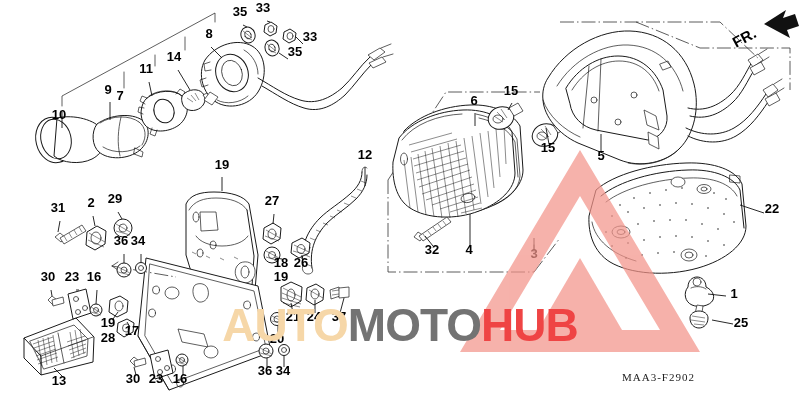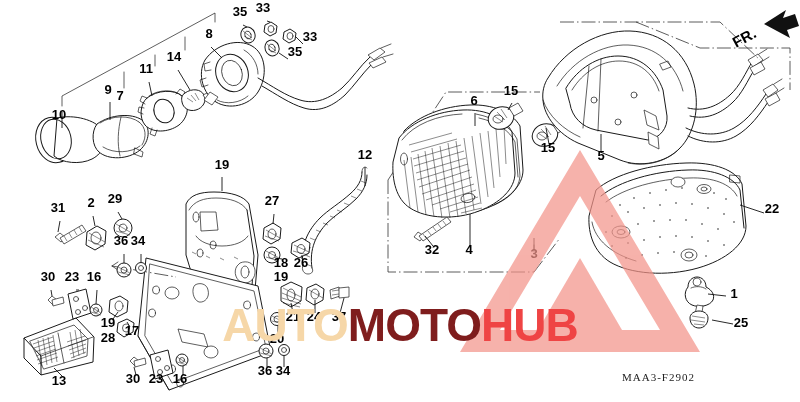--- a/index.html
+++ b/index.html
@@ -596,16 +596,16 @@
 
   <svg id="wm" viewBox="0 0 800 402">
     <g fill="#F3948A" opacity="0.72">
       <path d="M580 150 L700 352 L460 352 Z
                M580 196 L660 330 L500 330 Z" fill-rule="evenodd"></path>
       <path d="M580 258 L622 330 L538 330 Z"></path>
     </g>
   </svg>
 
   <div id="wmtext">
-    <span style="color: rgb(246, 215, 168);">AUTO</span><span style="color: #7f1d1d;">MOTO</span><span style="color: #ef4444;">HUB</span>
+    <span style="color: rgb(246, 215, 168);">AUTO</span><span style="color: #737373;">MOTO</span><span style="color: #ef4444;">HUB</span>
   </div>
 
 </div>
 
 </body></html>

